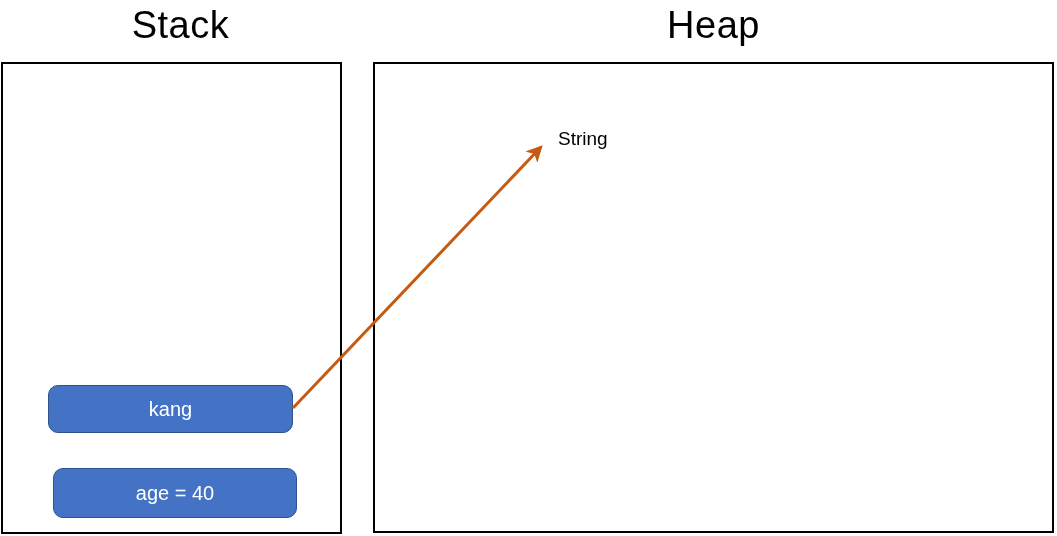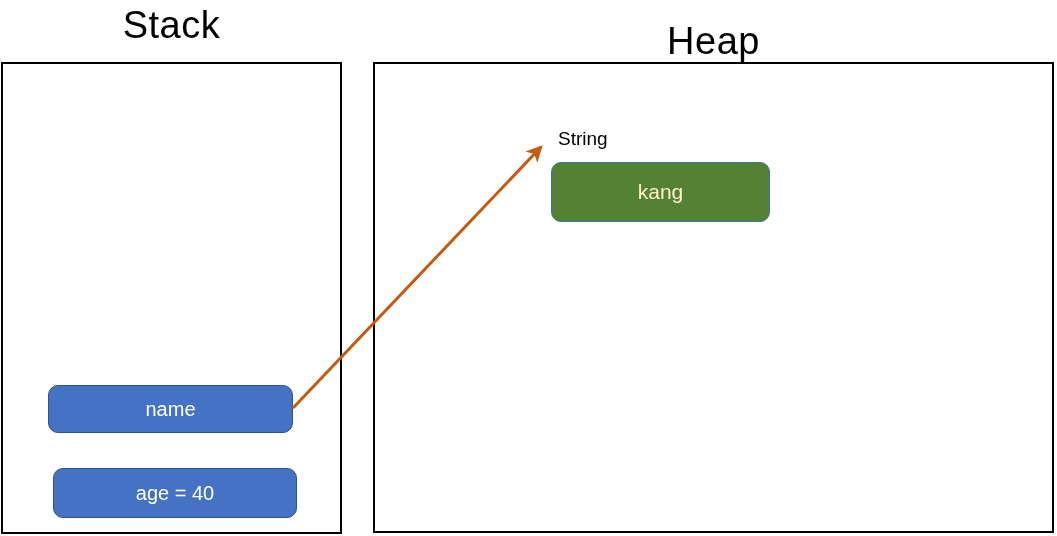--- a/index.html
+++ b/index.html
@@ -15,22 +15,22 @@
   .panel-title {
     position: absolute;
     top: 4px;
     text-align: center;
     font-size: 38px;
     line-height: 1.15;
     font-weight: 400;
     color: #000000;
     letter-spacing: 0.5px;
   }
-  .panel-title.stack { left: 1px; width: 341px; }
-  .panel-title.heap  { left: 373px; width: 681px; margin-top: 16px; }
+  .panel-title.stack { left: 10px; width: 341px; }
+  .panel-title.heap  { left: 373px; width: 681px; }
   .panel {
     position: absolute;
     top: 62px;
     border: 2px solid #000000;
     background: #ffffff;
   }
   .panel.stack { left: 1px;   width: 341px; height: 472px; }
   .panel.heap  { left: 373px; width: 681px; height: 471px; }
   .var-box {
     position: absolute;
@@ -84,27 +84,26 @@
 
 <div class="canvas">
 
   <div class="panel-title stack">Stack</div>
 
   <div class="panel-title heap">Heap</div>
 
   <div class="panel stack"></div>
   <div class="panel heap"></div>
 
-  <div class="var-box name">name</div>
+  <div class="var-box name">kang</div>
 
   <div class="var-box age">age = 40</div>
 
   <div class="type-label">String</div>
 
-  <div class="heap-obj">kang</div>
 
   <svg class="arrow-layer" viewBox="0 0 1057 536" xmlns="http://www.w3.org/2000/svg">
     <defs>
       <marker id="arrowhead" viewBox="0 0 10 10" refX="8.5" refY="5" markerWidth="5.5" markerHeight="5.5" orient="auto">
         <path d="M0,0 L10,5 L0,10 L2.6,5 Z" fill="#C55A11"></path>
       </marker>
     </defs>
     <line x1="293" y1="408" x2="541" y2="147" stroke-width="3" marker-end="url(#arrowhead)" stroke="#C55A11"></line>
   </svg>
 

